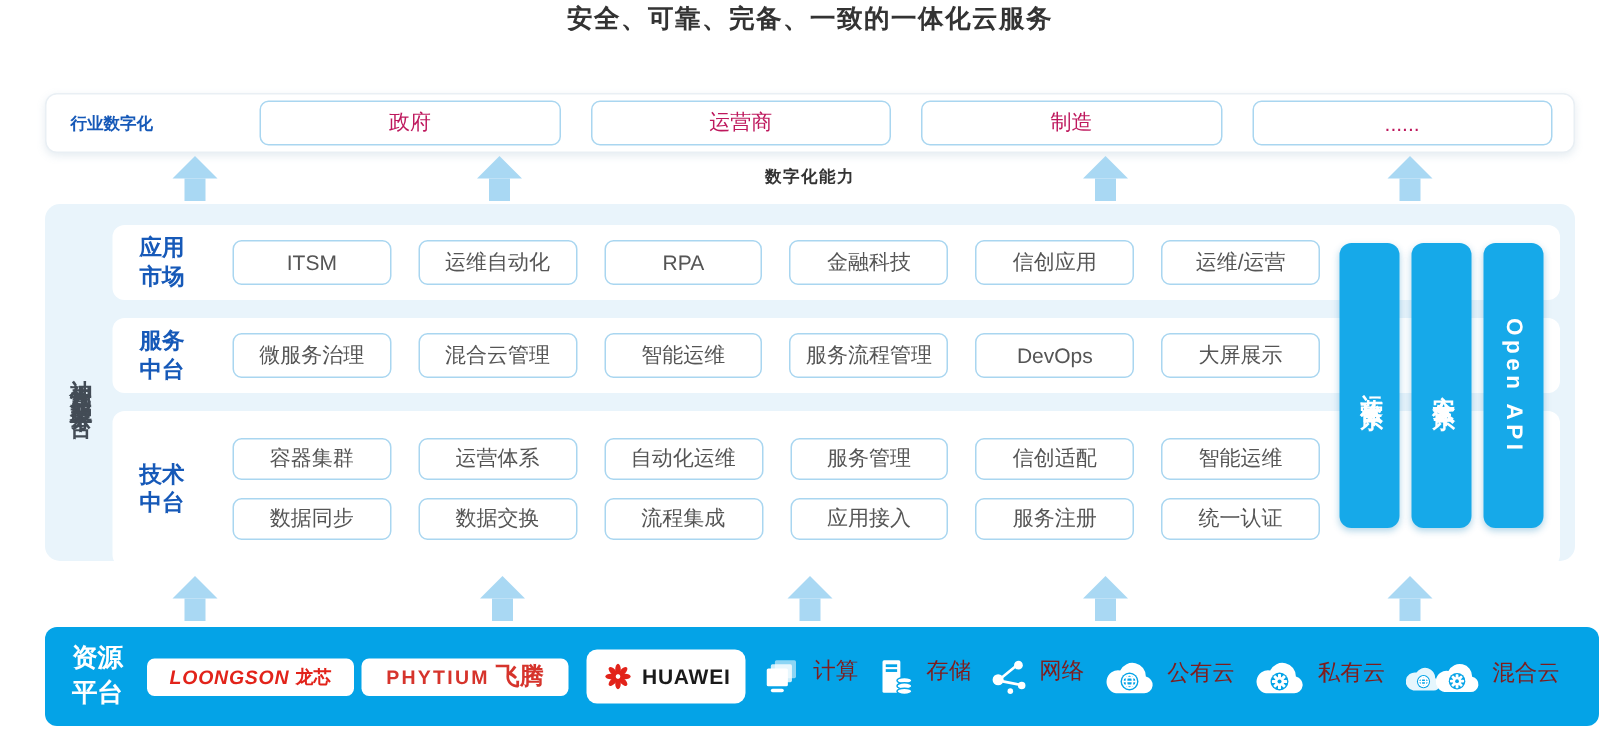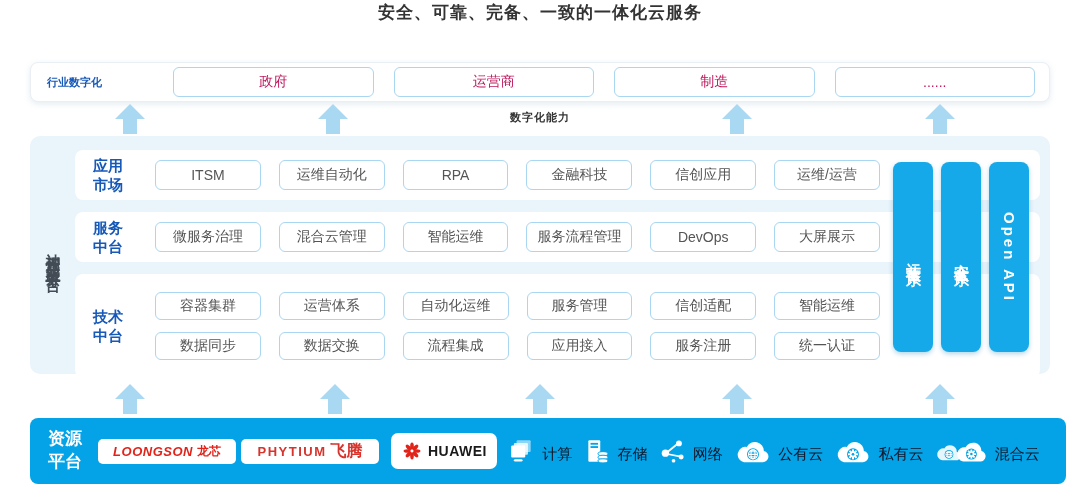--- a/index.html
+++ b/index.html
@@ -116,21 +116,21 @@
   .huawei-chip {
     flex: none; margin-left: 12px; width: 106px; height: 36px;
     background: #fff; border-radius: 7px;
     display: flex; align-items: center; justify-content: center; gap: 5px;
   }
   .huawei-name { font-size: 14px; font-weight: bold; color: #1a1a1a; letter-spacing: .5px; }
   .res-items {
     flex: 1; display: flex; align-items: center;
     justify-content: space-around; margin-left: 6px;
   }
-  .res-item { display: flex; align-items: flex-end; gap: 7px; color: #0f172a; font-size: 15px; white-space: nowrap; }
+  .res-item { display: flex; align-items: flex-start; gap: 7px; color: #7f1d1d; font-size: 15px; white-space: nowrap; }
   .res-item svg { display: block; }
 </style>
 </head>
 <body>
 
 <div class="title">安全、可靠、完备、一致的一体化云服务</div>
 
 <div class="industry-row">
   <div class="industry-label">行业数字化</div>
   <div class="pill-box">政府</div>

